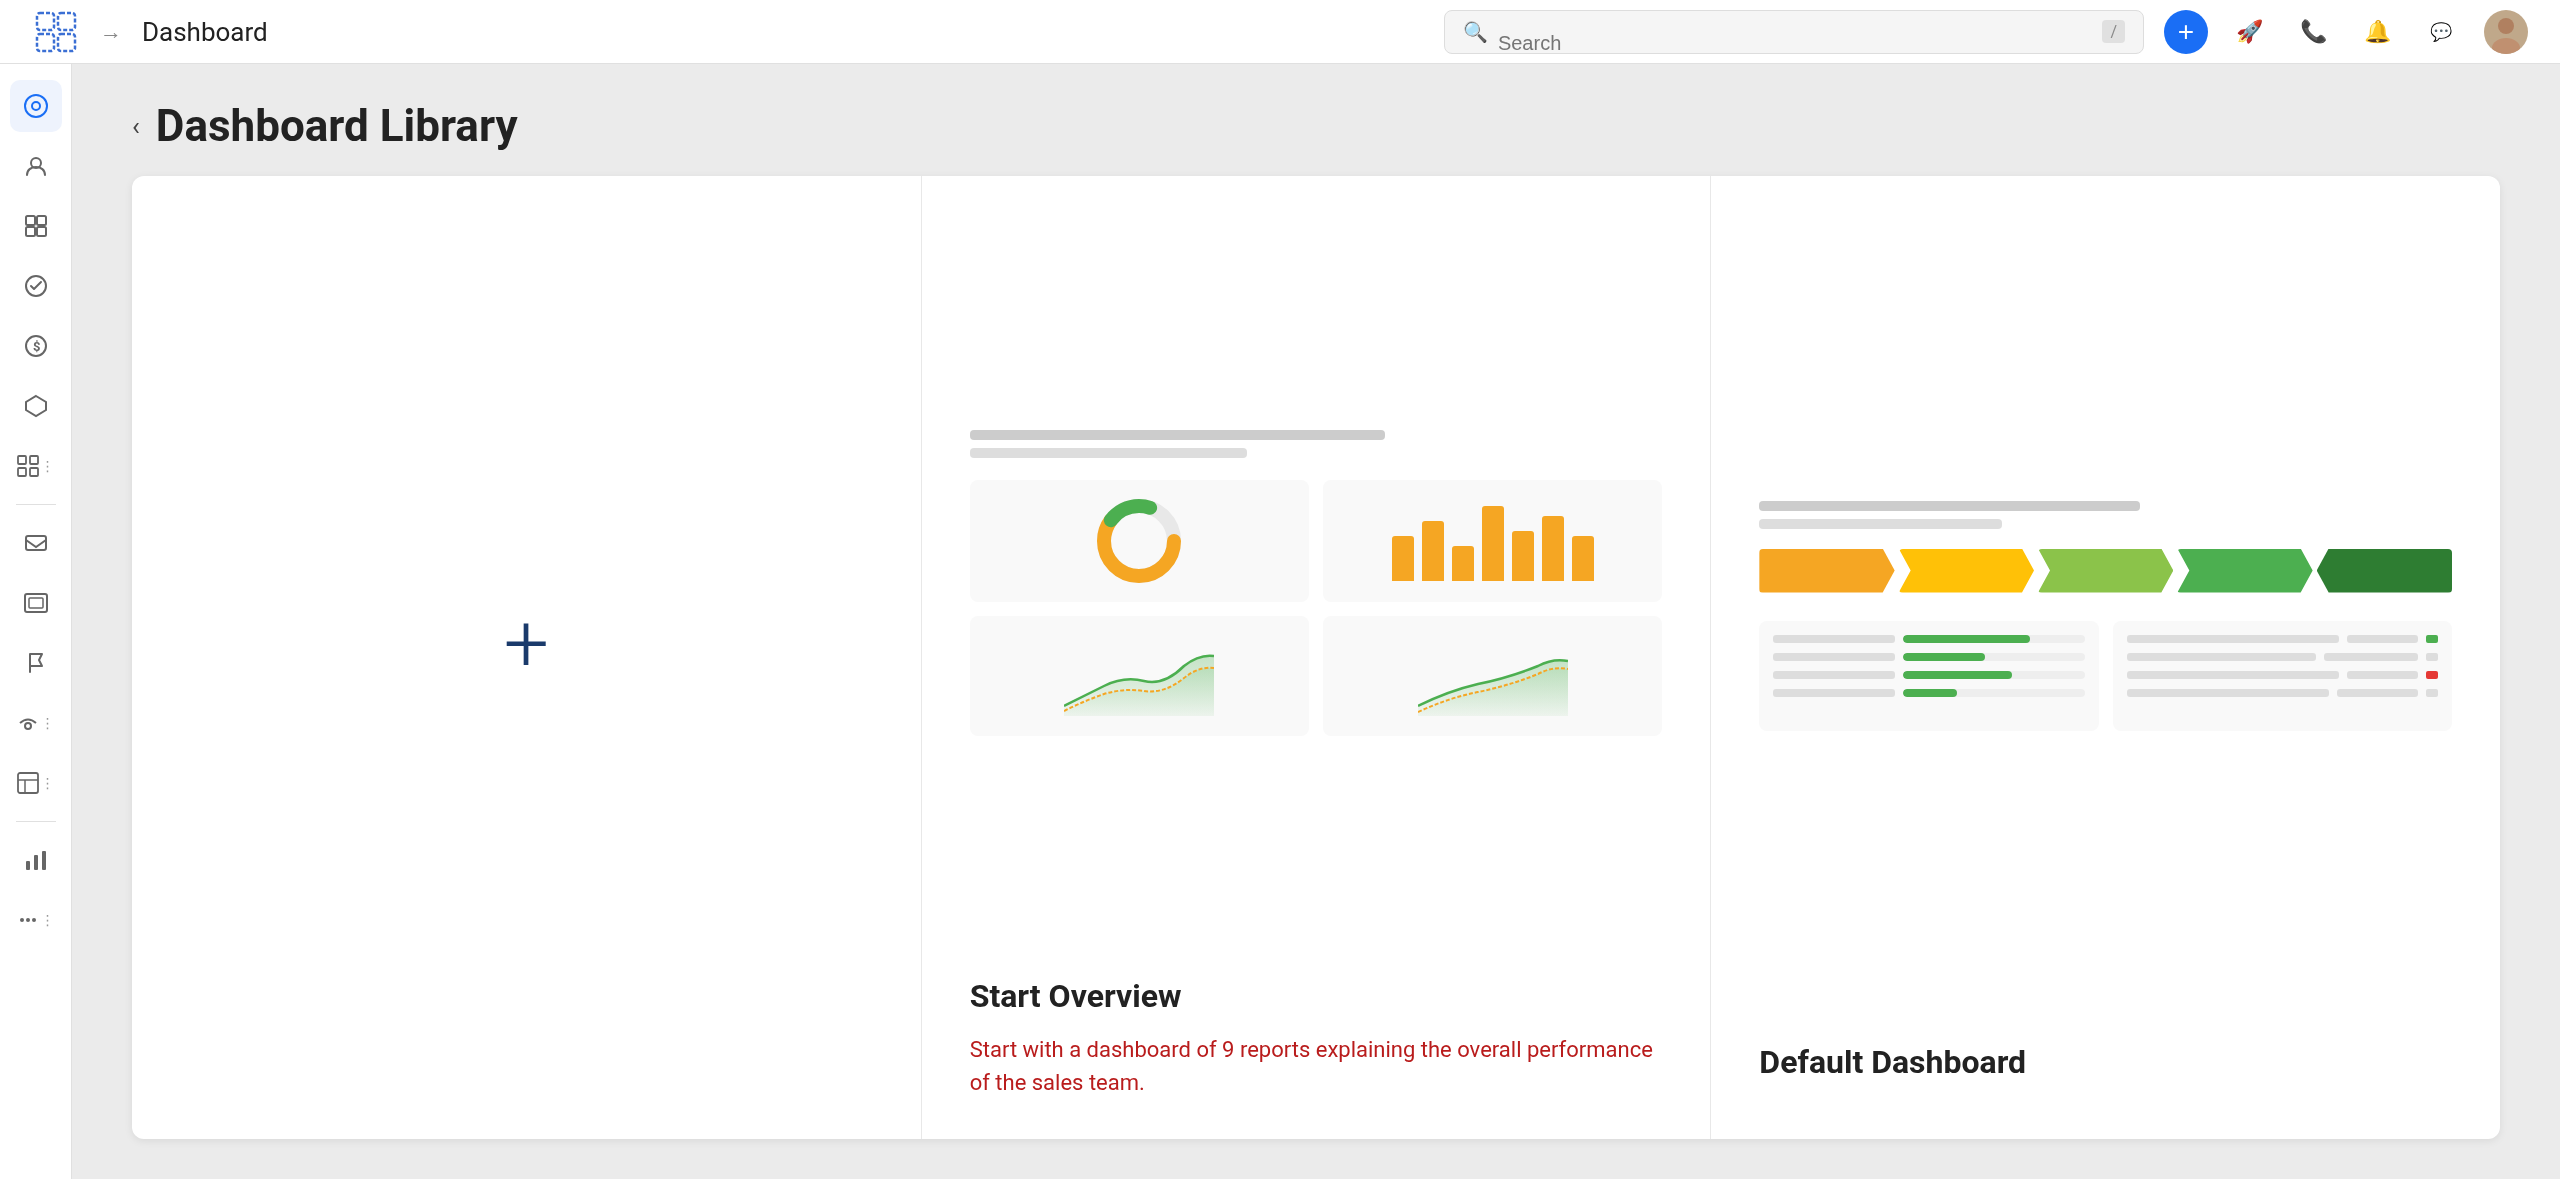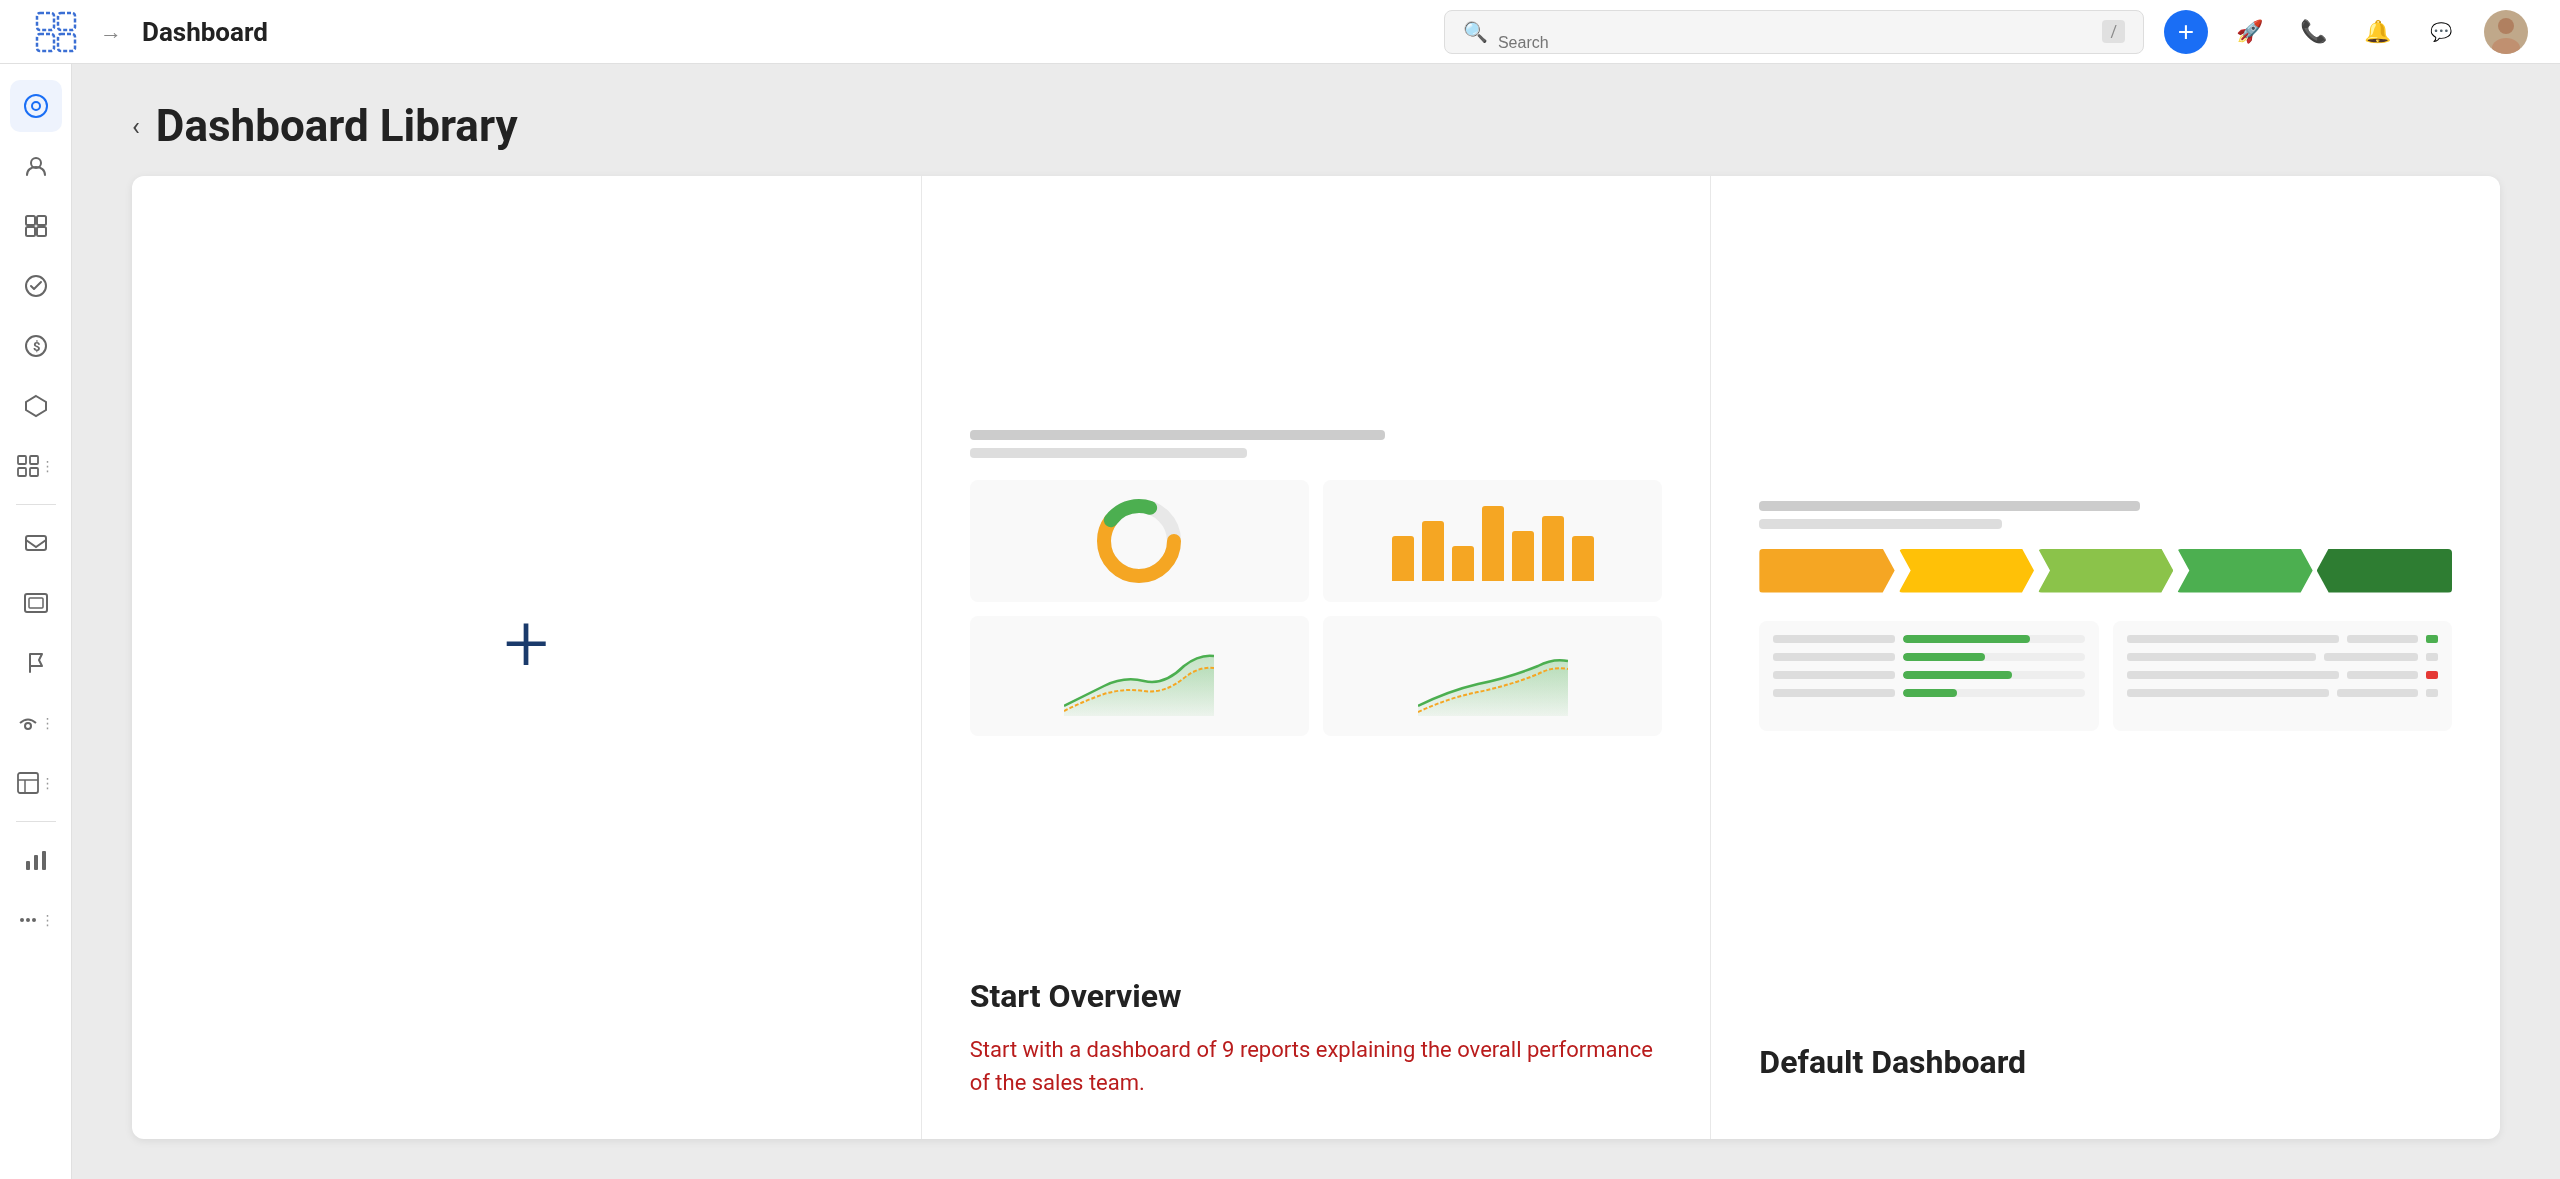--- a/index.html
+++ b/index.html
@@ -30,39 +30,39 @@
       display: flex;
       align-items: center;
       justify-content: center;
     }
     .topbar-arrow {
       color: #888;
       font-size: 22px;
     }
     .topbar-title {
       font-size: 26px;
-      font-weight: 700;
+      font-weight: 400;
       color: #222;
       flex: 1;
     }
     .topbar-search {
       display: flex;
       align-items: center;
       background: #f5f5f5;
       border: 1px solid #ddd;
       border-radius: 8px;
       padding: 0 18px;
       width: 700px;
       height: 44px;
       gap: 10px;
     }
     .topbar-search input {
       border: none;
       background: transparent;
-      font-size: 16px;
+      font-size: 20px;
       color: #701a75;
       outline: none;
       flex: 1;
       margin-top: 23px;
     }
     .topbar-search-slash {
       background: #e0e0e0;
       border-radius: 4px;
       padding: 2px 8px;
       font-size: 16px;

